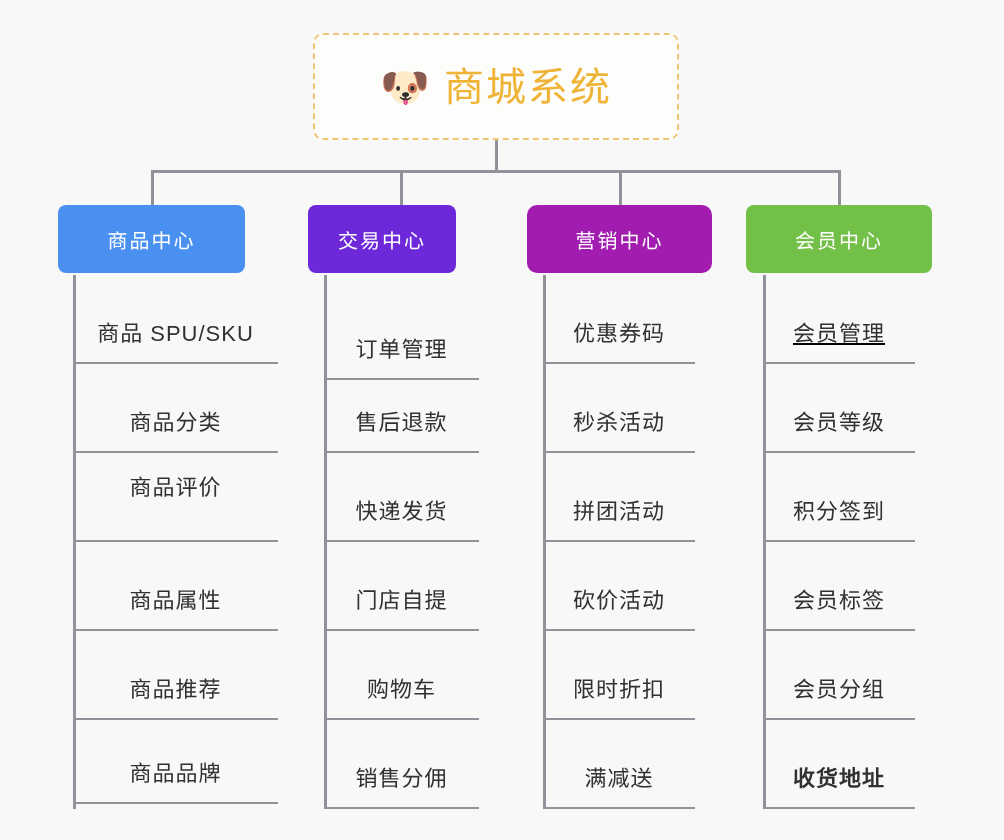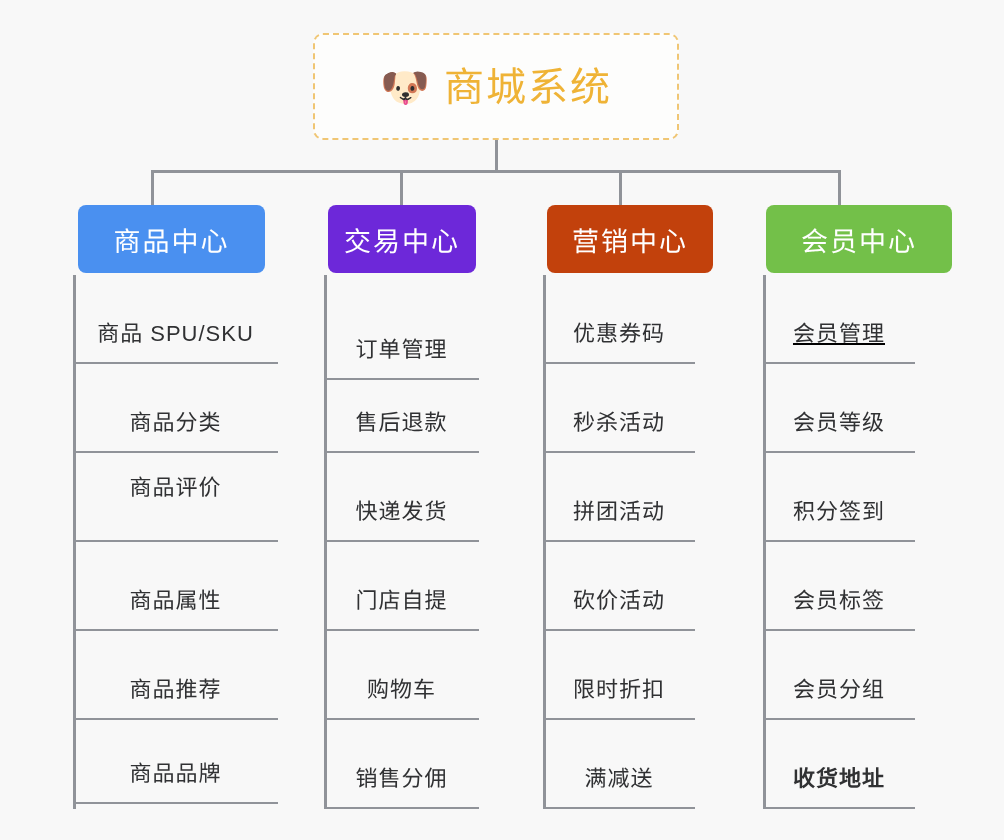--- a/index.html
+++ b/index.html
@@ -62,24 +62,23 @@
   
   .cat-box {
     position: absolute;
     box-sizing: border-box;
     height: 68px;
     border-radius: 8px;
     display: flex;
     align-items: center;
     justify-content: center;
     color: #ffffff;
-    font-size: 27px;
+    font-size: 20px;
     letter-spacing: 2px;
     white-space: nowrap;
-    margin-left: 20px;
   }
 
   
   .leaf-col {
     position: absolute;
     top: 275px;
   }
   .leaf-spine {
     position: absolute;
     left: 0;
@@ -168,21 +167,21 @@
         <div class="leaf-item" style="top: 267px; width: 155px;">
           <span class="leaf-label">门店自提</span>
         </div>
         <div class="leaf-item" style="top: 356px; width: 155px;">
           <span class="leaf-label">购物车</span>
         </div>
         <div class="leaf-item" style="top: 445px; width: 155px;">
           <span class="leaf-label">销售分佣</span>
         </div>
       </div>
-      <div class="cat-box" style="left: 527px; top: 205px; width: 166px; background: #c2410c;">
+      <div class="cat-box" style="left: 527px; top: 205px; width: 185px; background: #a21caf; border-radius: 10px;">
         <span>营销中心</span>
       </div>
       <div class="leaf-col" style="left: 543px; height: 534px; width: 152px;">
         <div class="leaf-spine" style="height: 534px;"></div>
         <div class="leaf-item" style="top: 0px; width: 152px;">
           <span class="leaf-label">优惠券码</span>
         </div>
         <div class="leaf-item" style="top: 89px; width: 152px;">
           <span class="leaf-label">秒杀活动</span>
         </div>

